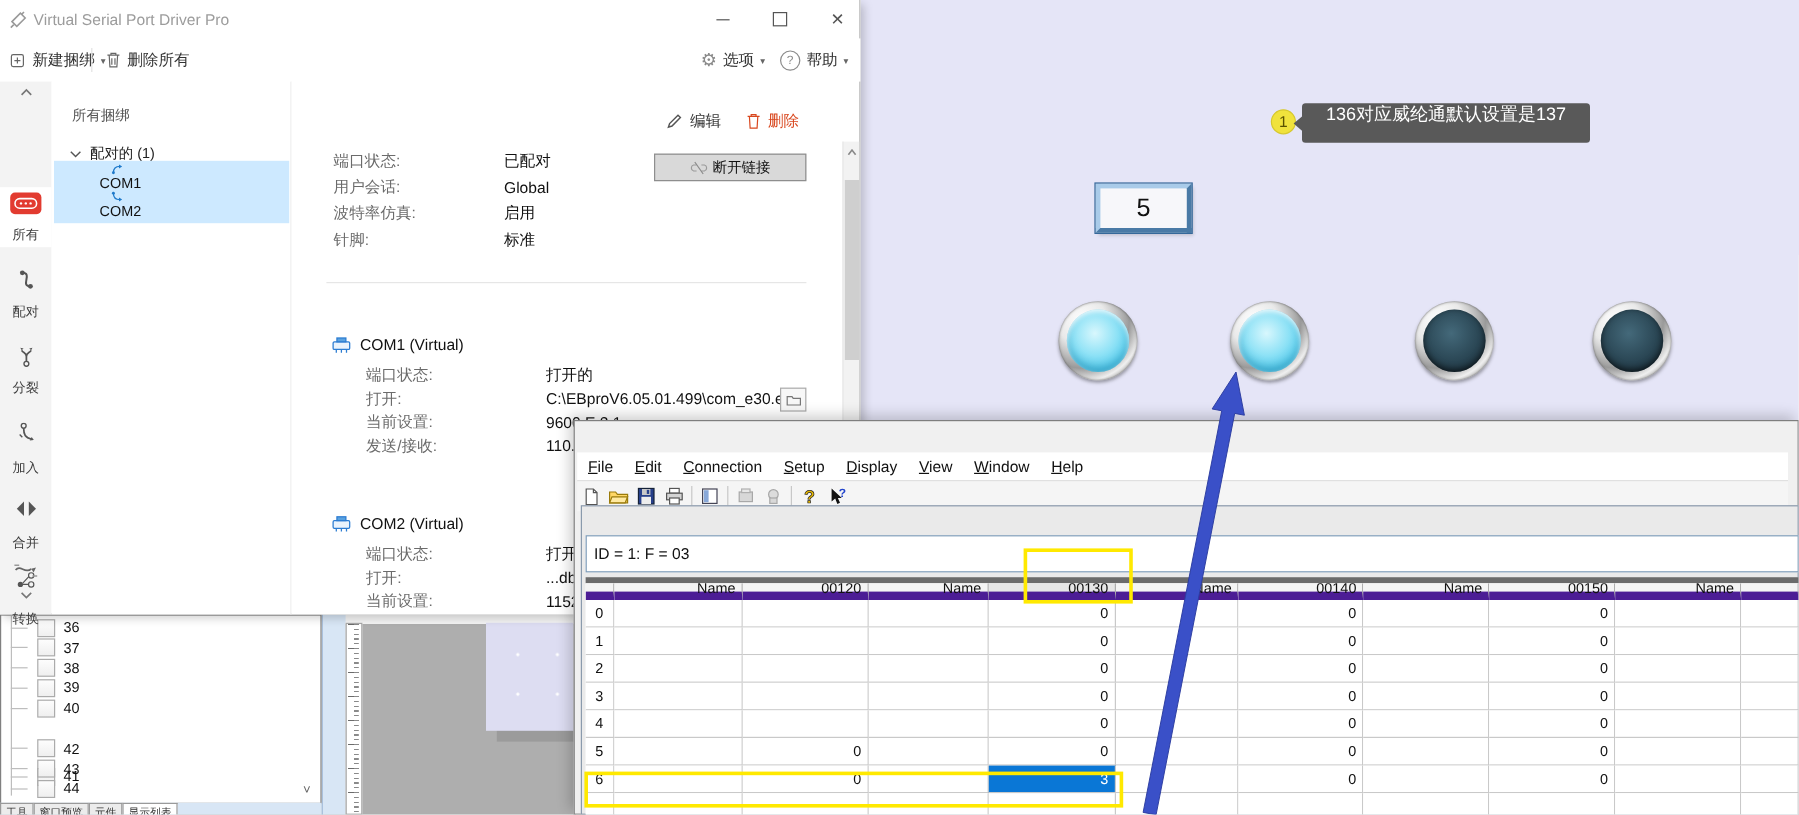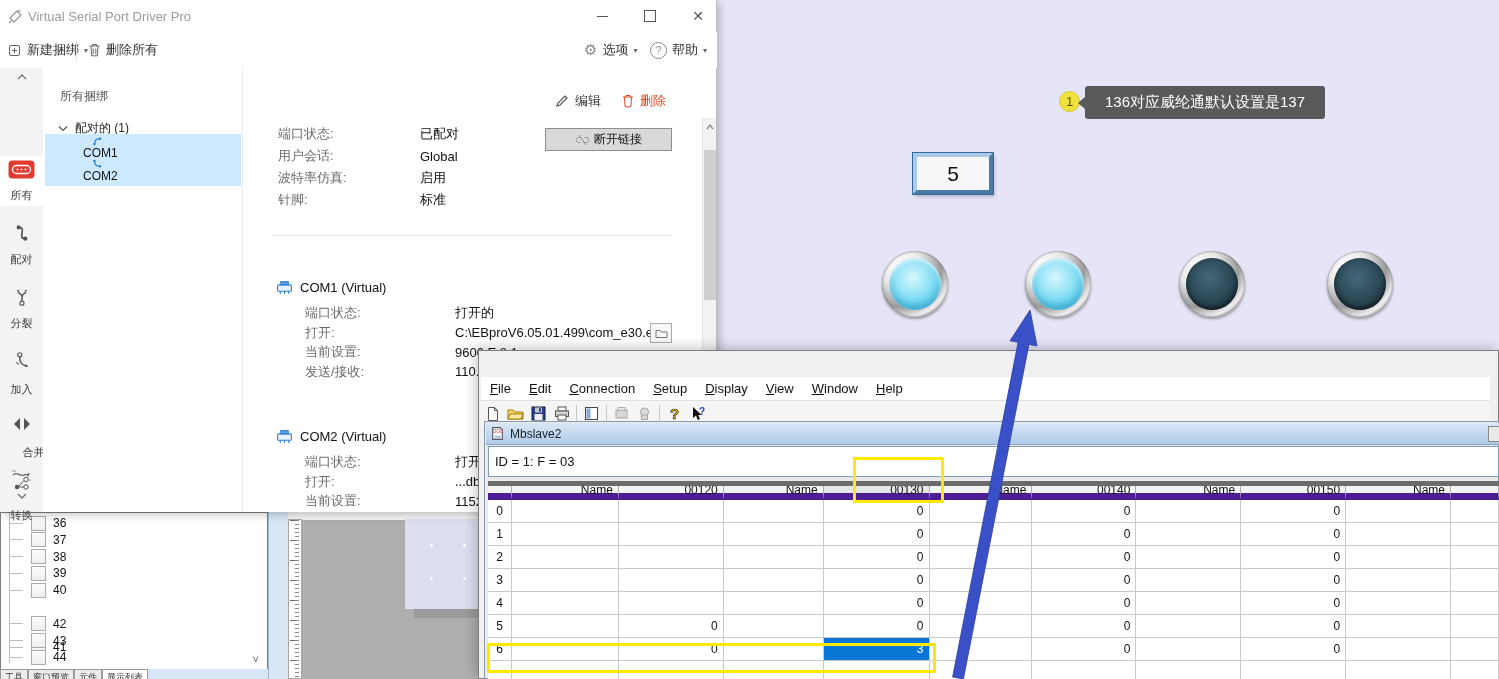--- a/index.html
+++ b/index.html
@@ -18,21 +18,21 @@
     box-shadow:0 2px 3px rgba(0,0,0,.35), inset 0 0 2px #555;}
   .lamp-core{position:absolute;left:7px;top:7px;width:52px;height:52px;border-radius:50%;}
   .lamp-on{background:radial-gradient(circle at 45% 38%,#D8F7FD 0%,#8FE2F6 42%,#49C9EC 78%,#2FB4DE 100%);
     box-shadow:inset 0 2px 4px rgba(255,255,255,.85), inset 0 -4px 7px rgba(0,90,130,.35);}
   .lamp-off{background:radial-gradient(circle at 45% 38%,#44697A 0%,#2A4654 55%,#14242E 100%);
     box-shadow:inset 0 -2px 5px rgba(0,0,0,.6);}
   .tip-badge{left:1059px;top:91px;width:21px;height:21px;border-radius:50%;background:#F0E23C;
     border:1px solid #D6C82E;display:flex;align-items:center;justify-content:center;
     font-size:13px;color:#5a5200;z-index:6;}
   .tip-bubble{left:1085px;top:86px;width:240px;height:33px;background:#595959;border-radius:3px;
-    color:#fff;font-size:15px;display:flex;align-items:center;justify-content:center;z-index:6;}
+    color:#fff;font-size:15px;display:flex;justify-content:center;z-index:6;}
   .tip-notch{position:absolute;left:-7px;top:11px;width:0;height:0;border-top:6px solid transparent;
     border-bottom:6px solid transparent;border-right:7px solid #595959;}
 
   
   .ed-gray{left:0;top:512px;width:480px;height:167px;background:#AEAEAE;z-index:1;}
   .ed-white{left:268px;top:512px;width:212px;height:8px;background:#F4F4F4;z-index:1;}
   .ed-blue{left:268px;top:512px;width:20px;height:167px;background:#D8E6F5;border-left:1px solid #9FB8D8;z-index:1;}
   .ed-vruler{left:288px;top:519px;width:14px;height:160px;background-color:#fff;border:1px solid #A8A8A8;z-index:1;
     background-image:repeating-linear-gradient(to bottom,#8a8a8a 0 1px,transparent 1px 4px),
                      repeating-linear-gradient(to bottom,#6b6b6b 0 1px,transparent 1px 20px);
@@ -300,21 +300,21 @@
               <path d="M3 9 l2 2" stroke="#555"></path>
             </svg>
           </div>
           <div class="rail-item-label" style="top: 314px;">加入</div>
           <div class="rail-item-icon" style="top: 348px;">
             <svg width="18" height="16" viewBox="0 0 18 16">
               <polygon points="8,2 2,8 8,14" fill="#555" transform="translate(-1,0)"></polygon>
               <polygon points="10,2 16,8 10,14" fill="#555" transform="translate(1,0)"></polygon>
             </svg>
           </div>
-          <div class="rail-item-label" style="top: 377px; padding-left: 12px;">合并</div>
+          <div class="rail-item-label" style="top: 377px;">合并</div>
           <div class="rail-item-icon" style="top: 408px;">
             <svg width="18" height="16" viewBox="0 0 18 16">
               <circle cx="4" cy="11" r="2.2" fill="#555"></circle>
               <circle cx="13" cy="3.5" r="2.2" fill="none" stroke="#555"></circle>
               <circle cx="13" cy="11" r="2.2" fill="none" stroke="#555"></circle>
               <path d="M6 10 L10.8 4.8 M6.2 11 L10.8 11" stroke="#555"></path>
             </svg>
           </div>
           <div class="rail-item-label" style="top: 440px;">转换</div>
         </div>
@@ -527,29 +527,20 @@
         </div>
         <div class="mb-tbi">
           <svg width="16" height="16" viewBox="0 0 16 16">
             <path d="M3 1 L3 12 L6 9.5 L7.8 14 L10 13 L8.2 9 L11.5 9 Z" fill="#111"></path>
             <text x="9" y="8.5" font-size="10" font-weight="bold" fill="#2244CC">?</text>
           </svg>
         </div>
       </div>
   </div>
   <div class="abs doc-frame"></div>
-  <div class="abs doc-title">
-    <svg width="15" height="15" viewBox="0 0 14 14" style="margin-left:4px">
-      <path d="M2.5 1.5 h7 l2 2 v9 h-9 z" fill="#fff" stroke="#556"></path>
-      <text x="2.8" y="6.6" font-size="4.2" fill="#C0392B" font-family="sans-serif">DOC</text>
-      <path d="M4 9.5 h6 M4 11 h6" stroke="#8899bb" stroke-width="0.8"></path>
-    </svg>
-    <span class="doc-title-text">Mbslave2</span>
-    <div class="doc-btn"></div>
-  </div>
   <div class="abs mb-status">
     <span>ID = 1: F = 03</span>
   </div>
   <div class="abs mb-grid" id="mb-grid">
       <div class="g-row g-head">
         <div class="g-cell g-rownum" style="width: 24px;"></div>
         <div class="g-cell" style="width: 107px;">Name</div>
         <div class="g-cell" style="width: 105px;">00120</div>
         <div class="g-cell" style="width: 100px;">Name</div>
         <div class="g-cell" style="width: 106px; background: rgb(230, 230, 230);">00130</div>

